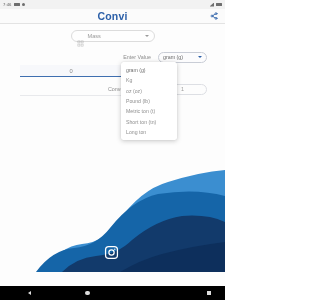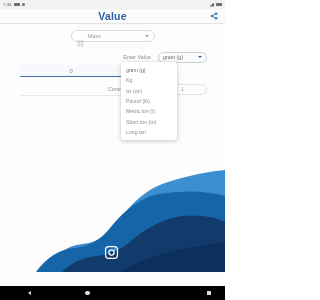--- a/index.html
+++ b/index.html
@@ -321,21 +321,21 @@
       <span class="sys-icon battery"></span>
       <span class="sys-icon dot"></span>
     </div>
     <div class="status-right">
       <span class="sys-icon signal"></span>
       <span class="sys-icon battery"></span>
     </div>
   </div>
 
   <div class="app-bar">
-    <span class="app-title">Value</span>
+    <span class="app-title">Convi</span>
     <div class="share-btn">
       <svg width="8" height="8" viewBox="0 0 24 24" fill="none" stroke="#2b5fa8" stroke-width="2.4" stroke-linecap="round" stroke-linejoin="round">
         <circle cx="18" cy="5" r="3"></circle>
         <circle cx="6" cy="12" r="3"></circle>
         <circle cx="18" cy="19" r="3"></circle>
         <line x1="8.6" y1="10.6" x2="15.4" y2="6.4"></line>
         <line x1="8.6" y1="13.4" x2="15.4" y2="17.6"></line>
       </svg>
     </div>
   </div>

